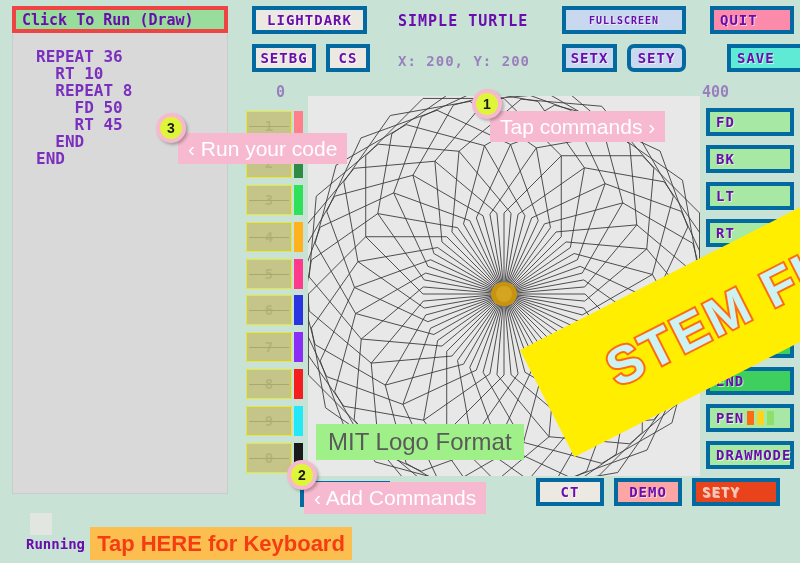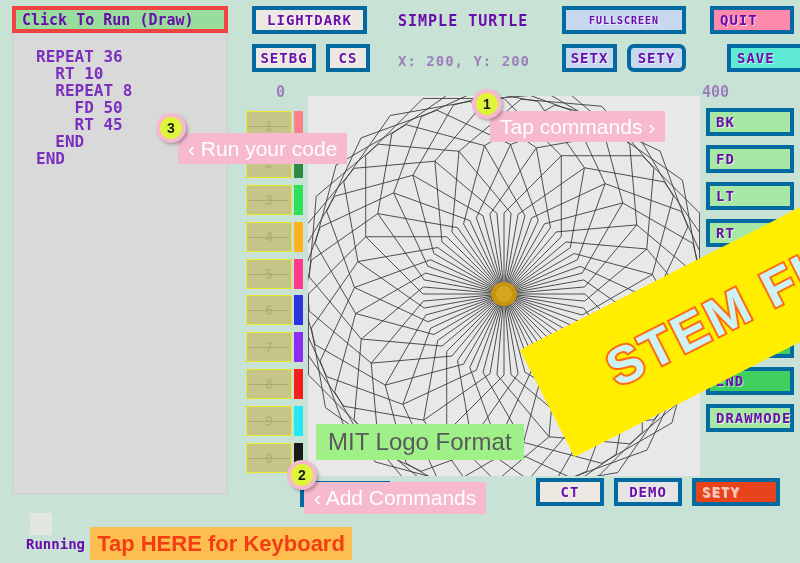--- a/index.html
+++ b/index.html
@@ -31,21 +31,21 @@
     text-shadow: 1px 1px 0 rgba(255,255,255,.6);
     cursor: pointer;
     user-select: none;
   }
   .btn.blue { background: #c7d8ef; }
   .btn.pink { background: #fc8aab; }
   .btn.lightblue { background: #5eead4; margin-left: 17px; }
   .btn.green-dark { background: #3fcf5e; }
   .btn.green-pale { background: #a8e8a5; }
   .btn.red { background: #e8431a; color: #f7c9bc; }
-  .btn.orange { background: #e5e5e5; }
+  .btn.orange { background: #fca5a5; }
 
   
   #left-panel {
     position: absolute; left: 12px; top: 6px;
     width: 216px; height: 488px;
     background: #d9d9d9;
     border: 1px solid #cccccc;
   }
   #code-header {
     position: absolute; left: 12px; top: 6px;
@@ -332,28 +332,29 @@
     <svg id="canvas-svg" viewBox="0 0 392 380" xmlns="http://www.w3.org/2000/svg">
       <g id="spiro" fill="none" stroke="#3c3c3c" stroke-width="0.9">
           <path d="M 196 198 L 210.07 118.23 L 276.42 71.77 L 356.19 85.84 L 402.65 152.19 L 388.58 231.96 L 322.23 278.42 L 242.46 264.35 L 196.00 198.00 L 223.70 121.88 L 297.11 87.65 L 373.23 115.36 L 407.46 188.77 L 379.76 264.88 L 306.35 299.11 L 230.23 271.41 L 196.00 198.00 L 236.50 127.85 L 314.74 106.89 L 384.89 147.39 L 405.85 225.63 L 365.35 295.78 L 287.11 316.74 L 216.96 276.24 L 196.00 198.00 L 248.07 135.95 L 328.76 128.89 L 390.81 180.96 L 397.87 261.65 L 345.80 323.70 L 265.11 330.76 L 203.06 278.69 L 196.00 198.00 L 258.05 145.93 L 338.74 152.99 L 390.81 215.04 L 383.75 295.74 L 321.70 347.80 L 241.01 340.74 L 188.94 278.69 L 196.00 198.00 L 266.15 157.50 L 344.39 178.46 L 384.89 248.61 L 363.92 326.85 L 293.78 367.35 L 215.54 346.39 L 175.04 276.24 L 196.00 198.00 L 272.12 170.30 L 345.53 204.53 L 373.23 280.64 L 339.00 354.05 L 262.88 381.76 L 189.47 347.53 L 161.77 271.41 L 196.00 198.00 L 275.77 183.93 L 342.12 230.39 L 356.19 310.16 L 309.73 376.51 L 229.96 390.58 L 163.61 344.12 L 149.54 264.35 L 196.00 198.00 L 277.00 198.00 L 334.28 255.28 L 334.28 336.28 L 277.00 393.55 L 196.00 393.55 L 138.72 336.28 L 138.72 255.28 L 196.00 198.00 L 275.77 212.07 L 322.23 278.42 L 308.16 358.19 L 241.81 404.65 L 162.04 390.58 L 115.58 324.23 L 129.65 244.46 L 196.00 198.00 L 272.12 225.70 L 306.35 299.11 L 278.64 375.23 L 205.23 409.46 L 129.12 381.76 L 94.89 308.35 L 122.59 232.23 L 196.00 198.00 L 266.15 238.50 L 287.11 316.74 L 246.61 386.89 L 168.37 407.85 L 98.22 367.35 L 77.26 289.11 L 117.76 218.96 L 196.00 198.00 L 258.05 250.07 L 265.11 330.76 L 213.04 392.81 L 132.35 399.87 L 70.30 347.80 L 63.24 267.11 L 115.31 205.06 L 196.00 198.00 L 248.07 260.05 L 241.01 340.74 L 178.96 392.81 L 98.26 385.75 L 46.20 323.70 L 53.26 243.01 L 115.31 190.94 L 196.00 198.00 L 236.50 268.15 L 215.54 346.39 L 145.39 386.89 L 67.15 365.92 L 26.65 295.78 L 47.61 217.54 L 117.76 177.04 L 196.00 198.00 L 223.70 274.12 L 189.47 347.53 L 113.36 375.23 L 39.95 341.00 L 12.24 264.88 L 46.47 191.47 L 122.59 163.77 L 196.00 198.00 L 210.07 277.77 L 163.61 344.12 L 83.84 358.19 L 17.49 311.73 L 3.42 231.96 L 49.88 165.61 L 129.65 151.54 L 196.00 198.00 L 196.00 279.00 L 138.72 336.28 L 57.72 336.28 L 0.45 279.00 L 0.45 198.00 L 57.72 140.72 L 138.72 140.72 L 196.00 198.00 L 181.93 277.77 L 115.58 324.23 L 35.81 310.16 L -10.65 243.81 L 3.42 164.04 L 69.77 117.58 L 149.54 131.65 L 196.00 198.00 L 168.30 274.12 L 94.89 308.35 L 18.77 280.64 L -15.46 207.23 L 12.24 131.12 L 85.65 96.89 L 161.77 124.59 L 196.00 198.00 L 155.50 268.15 L 77.26 289.11 L 7.11 248.61 L -13.85 170.37 L 26.65 100.22 L 104.89 79.26 L 175.04 119.76 L 196.00 198.00 L 143.93 260.05 L 63.24 267.11 L 1.19 215.04 L -5.87 134.35 L 46.20 72.30 L 126.89 65.24 L 188.94 117.31 L 196.00 198.00 L 133.95 250.07 L 53.26 243.01 L 1.19 180.96 L 8.25 100.26 L 70.30 48.20 L 150.99 55.26 L 203.06 117.31 L 196.00 198.00 L 125.85 238.50 L 47.61 217.54 L 7.11 147.39 L 28.08 69.15 L 98.22 28.65 L 176.46 49.61 L 216.96 119.76 L 196.00 198.00 L 119.88 225.70 L 46.47 191.47 L 18.77 115.36 L 53.00 41.95 L 129.12 14.24 L 202.53 48.47 L 230.23 124.59 L 196.00 198.00 L 116.23 212.07 L 49.88 165.61 L 35.81 85.84 L 82.27 19.49 L 162.04 5.42 L 228.39 51.88 L 242.46 131.65 L 196.00 198.00 L 115.00 198.00 L 57.72 140.72 L 57.72 59.72 L 115.00 2.45 L 196.00 2.45 L 253.28 59.72 L 253.28 140.72 L 196.00 198.00 L 116.23 183.93 L 69.77 117.58 L 83.84 37.81 L 150.19 -8.65 L 229.96 5.42 L 276.42 71.77 L 262.35 151.54 L 196.00 198.00 L 119.88 170.30 L 85.65 96.89 L 113.36 20.77 L 186.77 -13.46 L 262.88 14.24 L 297.11 87.65 L 269.41 163.77 L 196.00 198.00 L 125.85 157.50 L 104.89 79.26 L 145.39 9.11 L 223.63 -11.85 L 293.78 28.65 L 314.74 106.89 L 274.24 177.04 L 196.00 198.00 L 133.95 145.93 L 126.89 65.24 L 178.96 3.19 L 259.65 -3.87 L 321.70 48.20 L 328.76 128.89 L 276.69 190.94 L 196.00 198.00 L 143.93 135.95 L 150.99 55.26 L 213.04 3.19 L 293.74 10.25 L 345.80 72.30 L 338.74 152.99 L 276.69 205.06 L 196.00 198.00 L 155.50 127.85 L 176.46 49.61 L 246.61 9.11 L 324.85 30.08 L 365.35 100.22 L 344.39 178.46 L 274.24 218.96 L 196.00 198.00 L 168.30 121.88 L 202.53 48.47 L 278.64 20.77 L 352.05 55.00 L 379.76 131.12 L 345.53 204.53 L 269.41 232.23 L 196.00 198.00 L 181.93 118.23 L 228.39 51.88 L 308.16 37.81 L 374.51 84.27 L 388.58 164.04 L 342.12 230.39 L 262.35 244.46 L 196.00 198.00 L 196.00 117.00 L 253.28 59.72 L 334.28 59.72 L 391.55 117.00 L 391.55 198.00 L 334.28 255.28 L 253.28 255.28 L 196.00 198.00" fill="none" stroke="#3c3c3c" stroke-width="0.9"></path>
         </g>
       <ellipse cx="196" cy="198" rx="13" ry="12" fill="#c8930f"></ellipse>
       <ellipse cx="196" cy="198" rx="8" ry="8" fill="#d4a520"></ellipse>
     </svg>
   </div>
 
   <div id="right-col">
+      <div class="btn cmd-btn green-pale">FD</div>
       <div class="btn cmd-btn green-pale">BK</div>
-      <div class="btn cmd-btn green-pale">FD</div>
       <div class="btn cmd-btn green-pale">LT</div>
       <div class="btn cmd-btn green-pale">RT</div>
       <div class="btn cmd-btn green-pale">PEN D</div>
       <div class="btn cmd-btn green-pale">PEN U</div>
       <div class="btn cmd-btn green-dark">REPEAT</div>
       <div class="btn cmd-btn green-dark">END</div>
+      <div class="btn cmd-btn green-pale swatches">PEN<span class="mini-sw" style="background: rgb(255, 106, 19);"></span><span class="mini-sw" style="background: rgb(255, 210, 30);"></span><span class="mini-sw" style="background: rgb(143, 224, 106);"></span></div>
       <div class="btn cmd-btn green-pale">DRAWMODE</div>
     </div>
 
   <div id="bottom-buttons">
     <div class="btn" id="bb-ct">CT</div>
     <div class="btn orange" id="bb-demo">DEMO</div>
     <div class="btn red" id="bb-reset">SETY</div>
   </div>
   <div class="btn pink" id="magic-btn">MAGIC</div>
 

